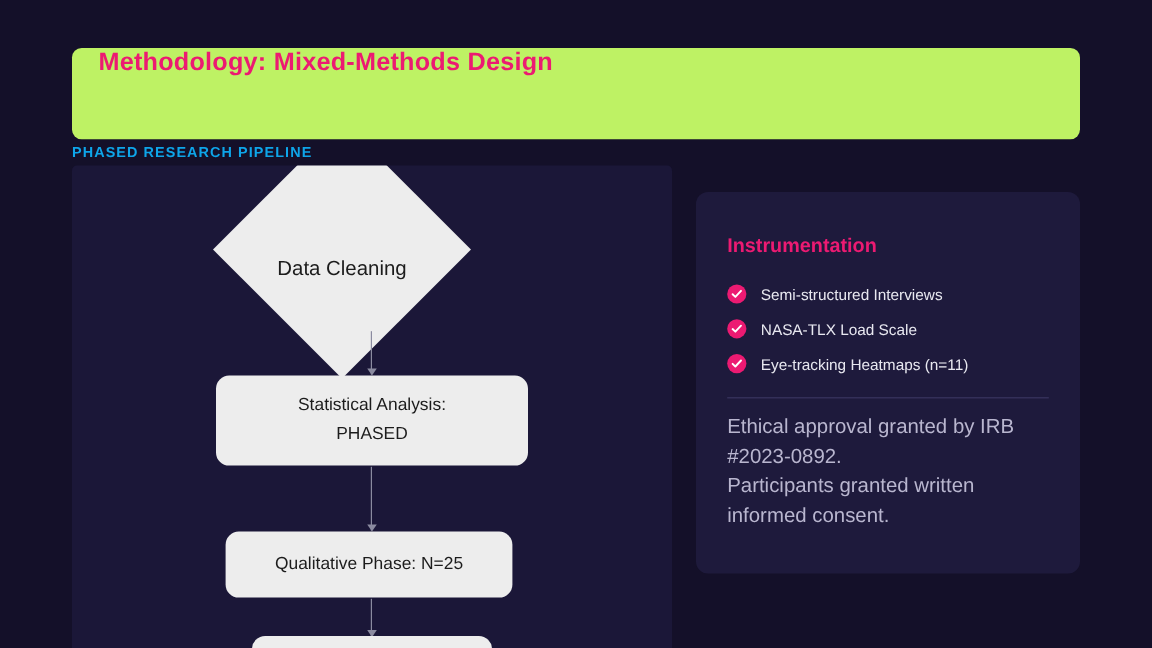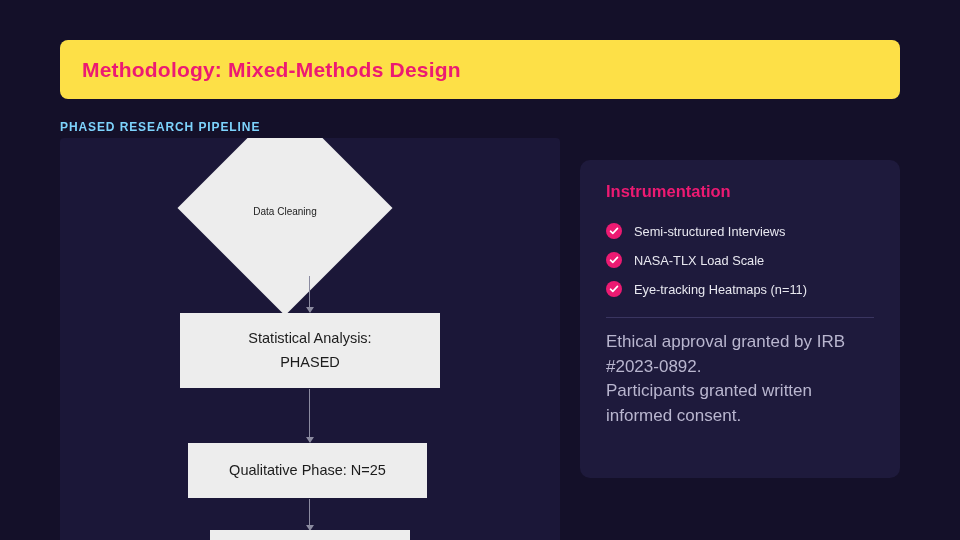--- a/index.html
+++ b/index.html
@@ -11,37 +11,37 @@
   }
   .slide {
     position: relative;
     width: 960px; height: 540px;
     background: #141029;
   }
   
   .title-bar {
     position: absolute;
     left: 60px; top: 40px;
-    width: 840px; height: 59px;
-    background: #fde047;
+    width: 840px; height: 76px;
+    background: #bef264;
     border-radius: 8px;
-    display: flex; align-items: center;
+    display: flex; align-items: flex-start;
   }
   .title-text {
     margin-left: 22px;
     color: #ec1a72;
     font-size: 21px;
     font-weight: bold;
     letter-spacing: 0.2px;
   }
   
   .section-label {
     position: absolute;
     left: 60px; top: 120px;
-    color: #7dd3fc;
+    color: #0ea5e9;
     font-size: 12px;
     font-weight: bold;
     letter-spacing: 0.9px;
   }
   
   .flow-panel {
     position: absolute;
     left: 60px; top: 138px;
     width: 500px; height: 402px;
     background: #1b1738;
@@ -61,37 +61,38 @@
   .node-diamond .dshape {
     position: absolute;
     left: 50%; top: 50%;
     width: 152px; height: 152px;
     margin-left: -76px; margin-top: -76px;
     background: #ededed;
     transform: rotate(45deg);
   }
   .node-diamond .dlabel {
     position: absolute;
-    left: 0; top: 0; width: 100%; height: 100%;
+    left: 0; top: 12px; width: 100%; height: 100%;
     display: flex; align-items: center; justify-content: center;
     color: #1c1c1c;
-    font-size: 10px;
+    font-size: 17px;
     text-align: center;
     padding-top: 8px;
   }
   
   .node-rect {
     position: absolute;
     background: #ededed;
     display: flex; align-items: center; justify-content: center;
     text-align: center;
     color: #1c1c1c;
     font-size: 14.5px;
     line-height: 1.65;
     padding: 6px 10px;
+    border-radius: 11px;
   }
   #node-stat { left: 120px; top: 175px; width: 260px; height: 75px; }
   #node-qual { left: 128px; top: 305px; width: 239px; height: 55px; }
   #node-part { left: 150px; top: 392px; width: 200px; height: 50px; }
   
   .connector {
     position: absolute;
     width: 1px;
     background: #8b8ba0;
     left: 249px;
@@ -107,21 +108,21 @@
   #conn-1 { top: 138px; height: 36px; }
   #conn-2 { top: 251px; height: 53px; }
   #conn-3 { top: 361px; height: 31px; }
   
   .instr-card {
     position: absolute;
     left: 580px; top: 160px;
     width: 320px; height: 318px;
     background: #1e1a3c;
     border-radius: 10px;
-    padding: 22px 26px;
+    padding: 36px 26px;
   }
   .instr-title {
     color: #ec1a72;
     font-size: 16.5px;
     font-weight: bold;
     margin-bottom: 22px;
   }
   .instr-list { list-style: none; }
   .instr-item {
     display: flex; align-items: center;

